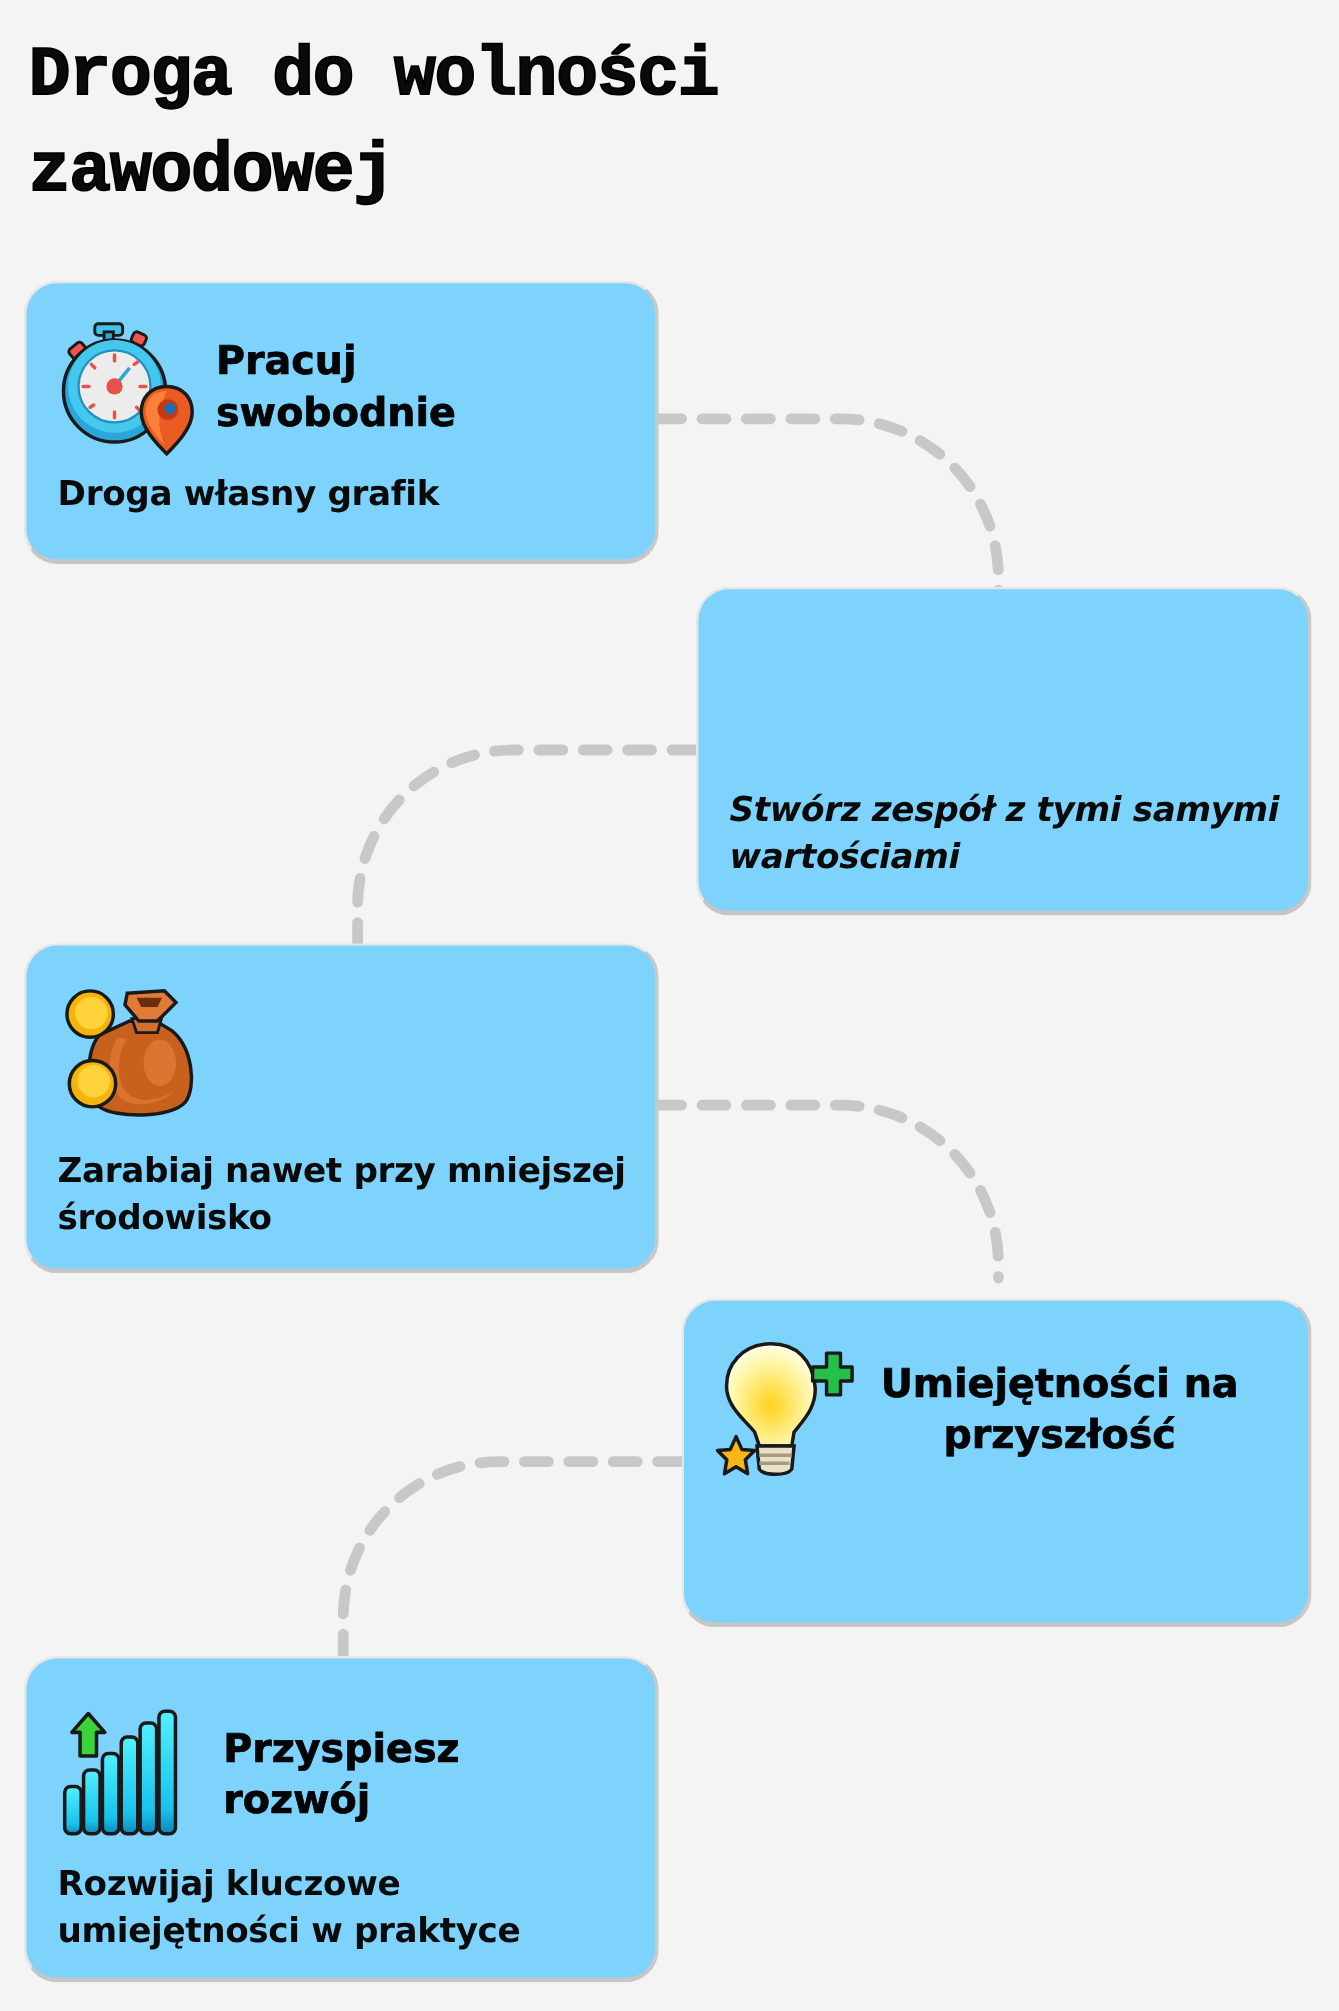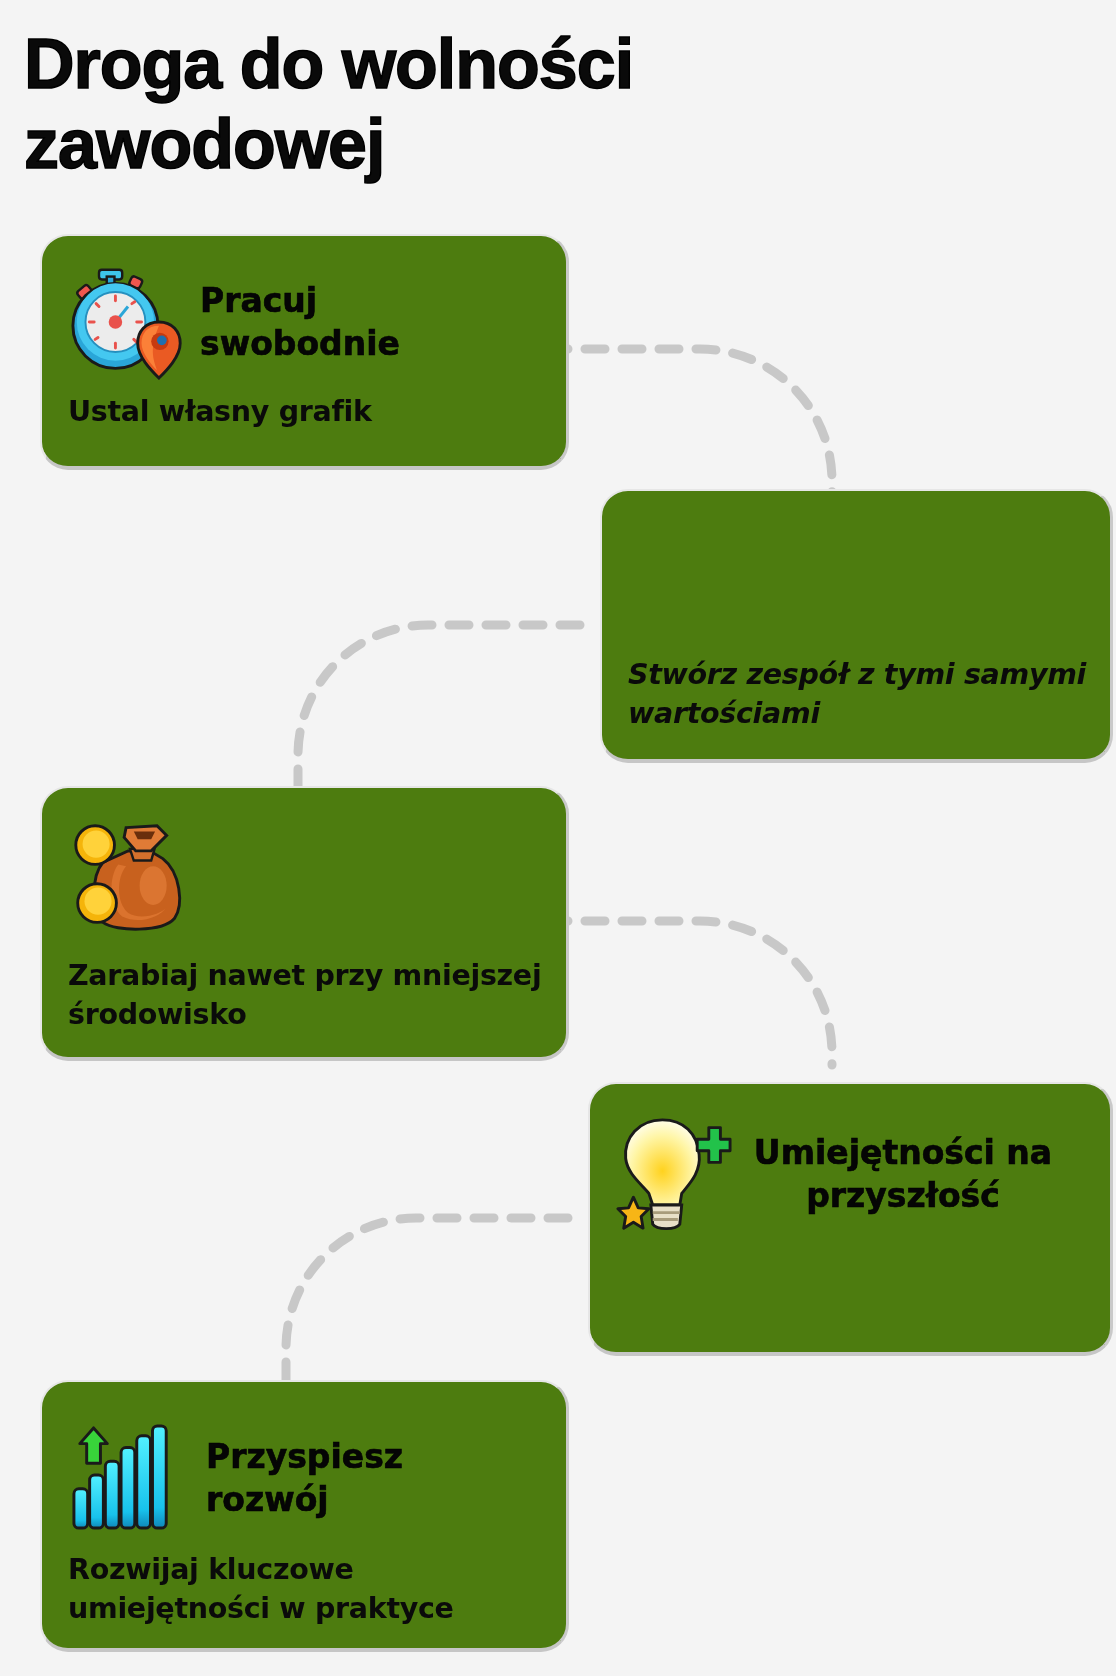--- a/index.html
+++ b/index.html
@@ -13,45 +13,44 @@
     position: relative;
     overflow: hidden;
     font-family: "DejaVu Sans", "Liberation Sans", sans-serif;
     color: #0a0a0a;
   }
   .page-title {
     position: absolute;
     left: 24px;
     top: 24px;
     margin: 0;
-    font-size: 70px;
+    font-size: 58px;
     line-height: 80px;
     font-weight: 900;
     letter-spacing: -1px;
-    font-family: Liberation Sans, sans-serif;
+    font-family: Liberation Mono, monospace;
     -webkit-text-stroke: 1.5px #000;
     width: 800px;
   }
   .connectors {
     position: absolute;
     left: 0;
     top: 0;
     width: 1116px;
     height: 1676px;
     pointer-events: none;
   }
   .card {
     position: absolute;
-    background: #4d7c0f;
+    background: #7dd3fc;
     border-radius: 28px;
     border: 2px solid #e6e6e6;
     border-right: 3px solid #c9c9c9;
     border-bottom: 4px solid #c6c6c6;
     box-sizing: border-box;
-    margin-left: 20px;
   }
   .card-head {
     position: absolute;
     left: 28px;
     top: 28px;
     display: flex;
     align-items: center;
   }
   .card-icon {
     width: 116px;
@@ -123,21 +122,21 @@
       <line x1="47" y1="60" x2="60" y2="44" stroke="#2aa6d8" stroke-width="3"></line>
       <circle cx="47" cy="60" r="7" fill="#e9524c"></circle>
 
       <path d="M92 60 C78 60 70 70 70 82 C70 96 84 110 92 118 C100 110 114 96 114 82 C114 70 106 60 92 60 Z" fill="#ea5a23" stroke="#1a1a1a" stroke-width="3"></path>
       <path d="M92 64 C80 64 74 72 74 82 C74 92 84 104 90 110 C86 98 82 88 92 64 Z" fill="#ff8a3d" opacity="0.8"></path>
       <circle cx="93" cy="80" r="9" fill="#c73a10"></circle>
       <circle cx="95" cy="79" r="5" fill="#1e6fb0"></circle>
     </svg>
     <div class="card-title" style="width:220px;">Pracuj swobodnie</div>
   </div>
-  <div class="card-desc" style="top:156px;">Ustal własny grafik</div>
+  <div class="card-desc" style="top:156px;">Droga własny grafik</div>
 </div>
 
 <div class="card" style="left:580px; top:489px; width:513px; height:274px;">
   <div class="card-desc" style="top:164px; left:26px;font-style:italic;">Stwórz zespół z tymi samymi wartościami</div>
 </div>
 
 <div class="card" style="left:20px; top:786px; width:529px; height:275px;">
   <div class="card-head" style="top:30px;">
     <svg class="card-icon" viewBox="0 0 120 120">
 

